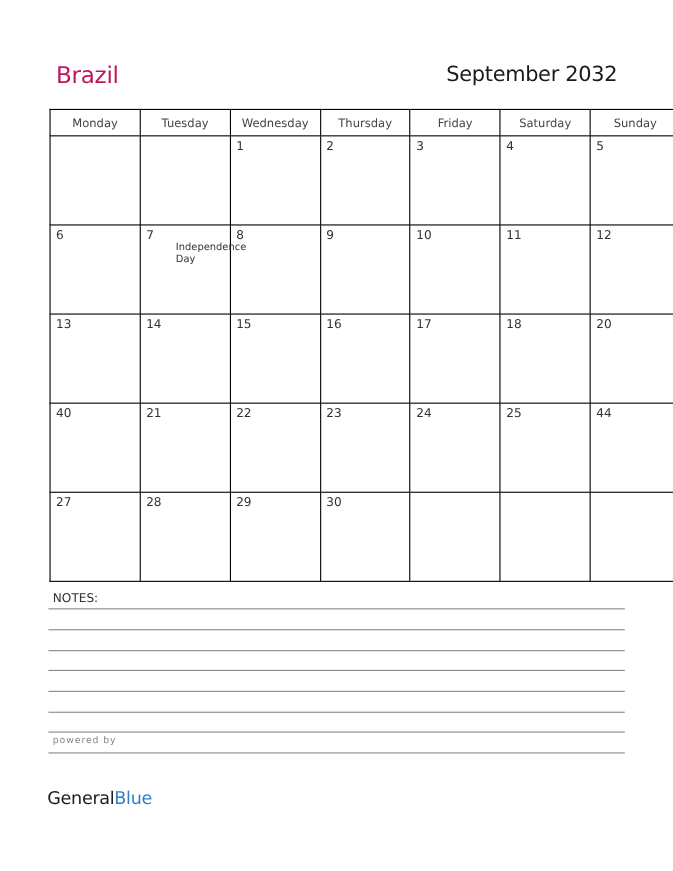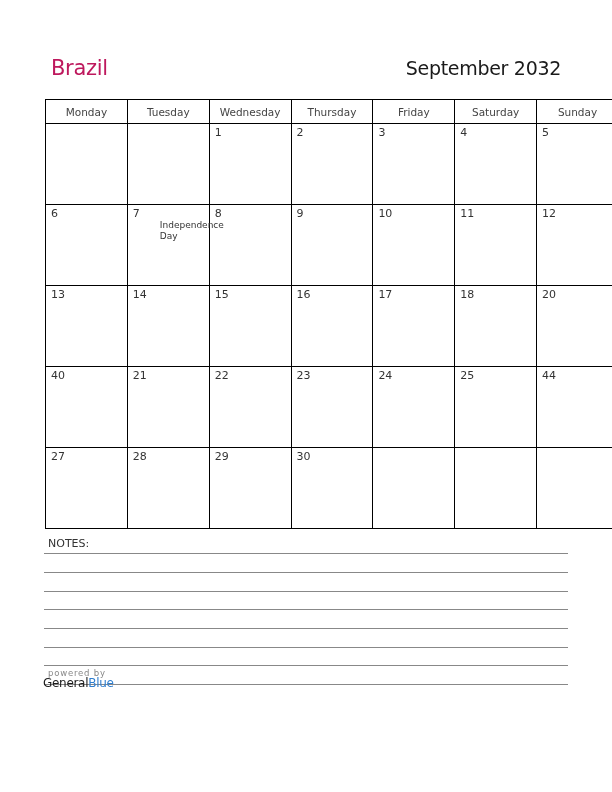--- a/index.html
+++ b/index.html
@@ -8,21 +8,21 @@
   .month { position:absolute; right:51px; top:57px; font-size:19px; color:#1a1a1a; letter-spacing:-0.3px;margin-left:16px; }
   table.cal { position:absolute; left:45px; top:99px; width:574px; border-collapse:collapse; table-layout:fixed; }
   table.cal th, table.cal td { border:1.3px solid #000; }
   table.cal th { height:23px; font-weight:normal; font-size:10.5px; color:#444; padding:0; text-align:center; }
   table.cal td { height:76px; vertical-align:top; padding:2px 5px; font-size:11px; color:#333; }
   .daynum { display:block; font-size:11px; line-height:13px; }
   .holiday { display:block; font-size:9px; line-height:11px; color:#333; word-break:break-all; width:64px;margin-left:27px; }
   .notes-label { position:absolute; left:48px; top:537px; font-size:11px; color:#333; }
   .note-line { position:absolute; left:44px; width:524px; height:0; border-top:1px solid #888; }
   .powered { position:absolute; left:48px; top:668px; font-size:8.5px; color:#888; letter-spacing:0.8px; }
-  .brand { position:absolute; left:43px; top:676px; font-size:12px; color:#1a1a1a; letter-spacing:-0.3px; }
+  .brand { position:absolute; left:43px; top:716px; font-size:16px; color:#1a1a1a; letter-spacing:-0.3px; }
   .brand .blue { color:#2f7ecf; }
 </style>
 </head>
 <body>
 
 <div class="country">Brazil</div>
 <div class="month">September 2032</div>
 
 <table class="cal">
   <thead>

